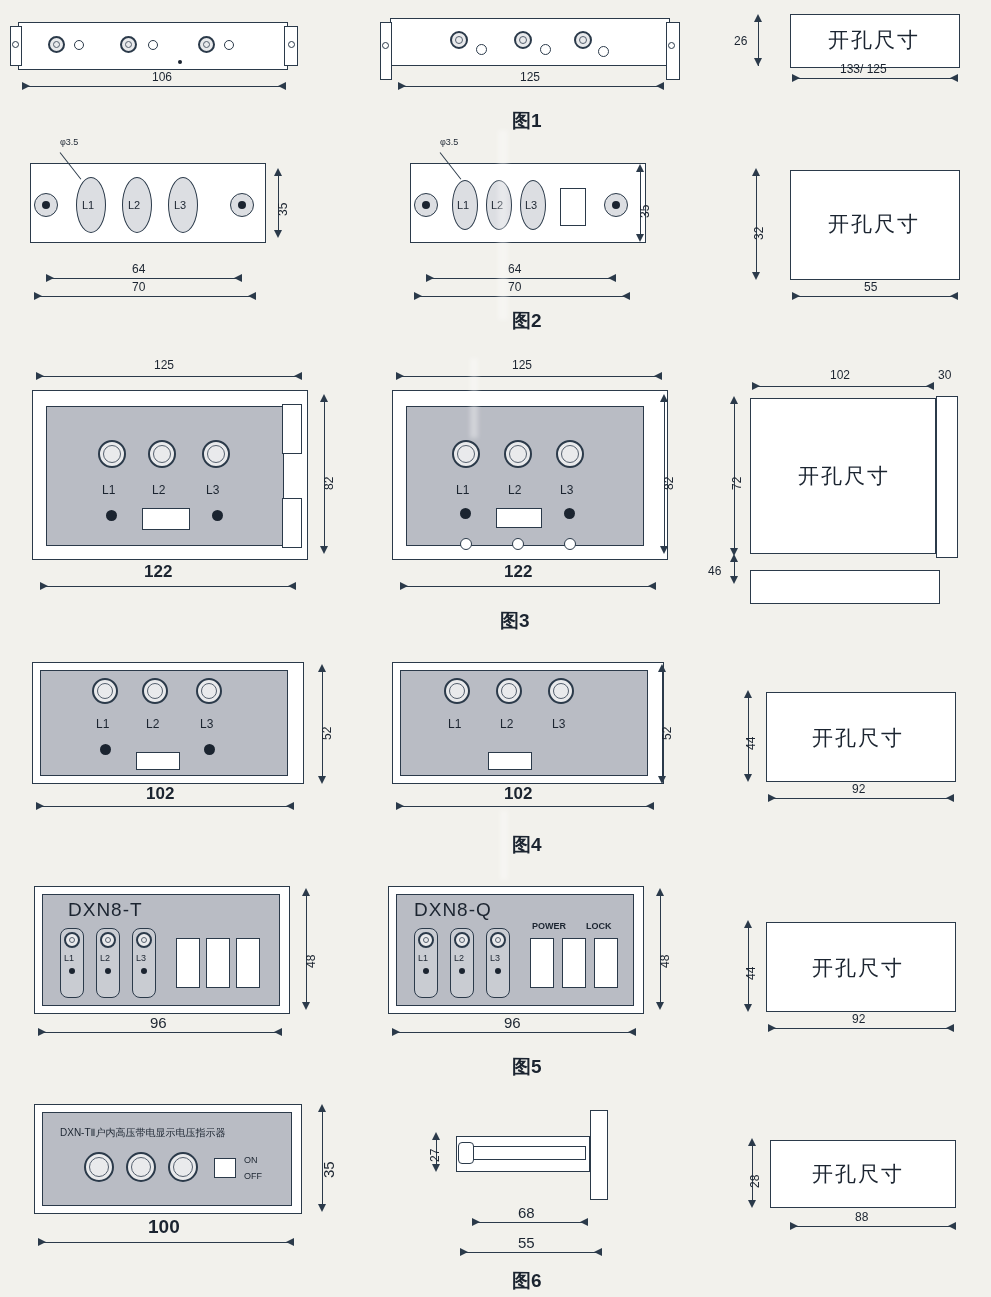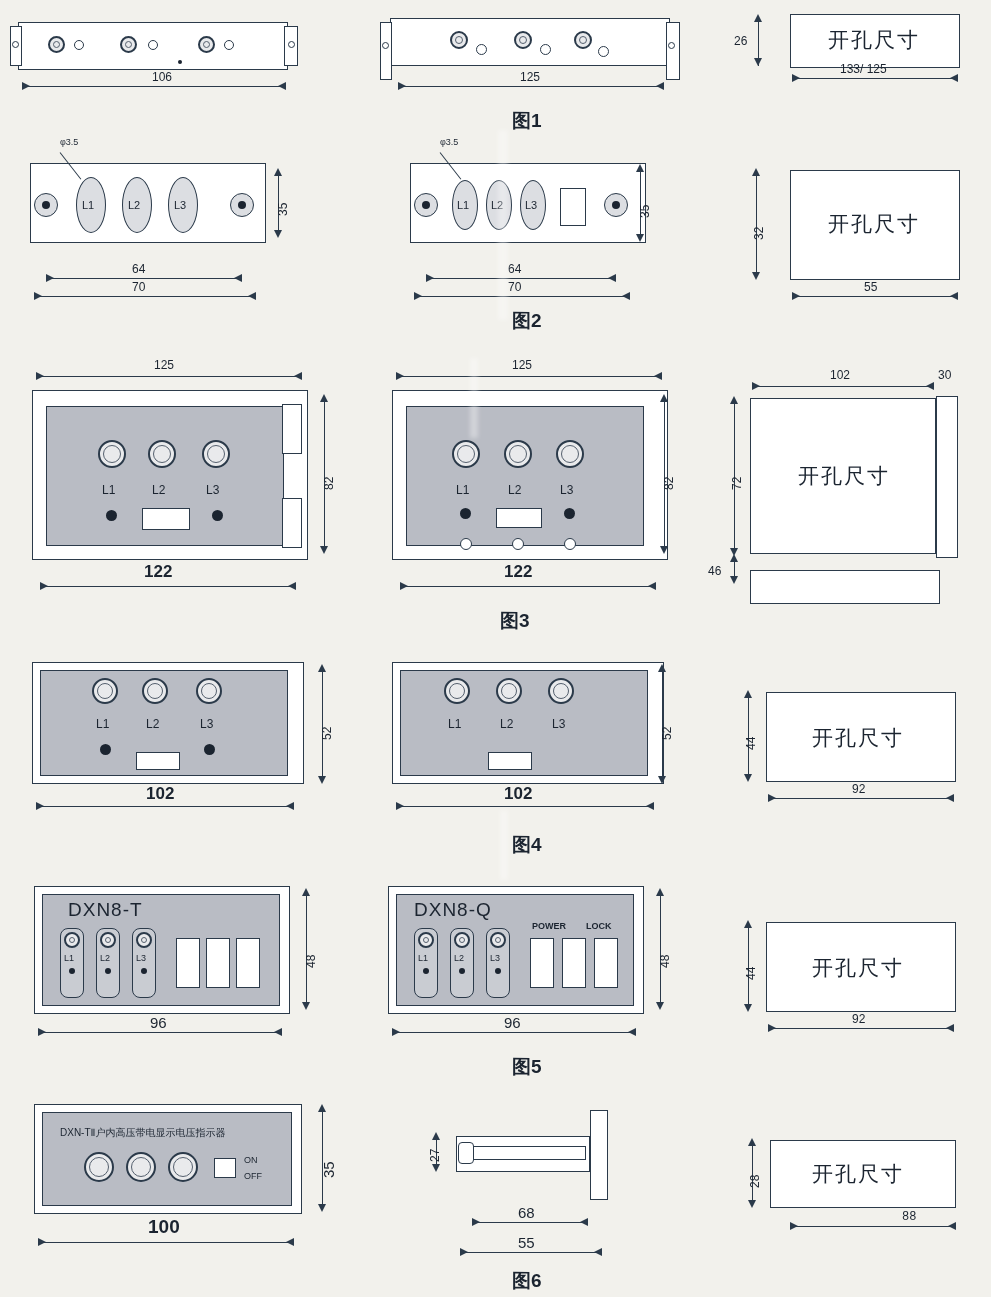--- a/index.html
+++ b/index.html
@@ -384,18 +384,18 @@
 
   <div class="box" style="left:770px;top:1140px;width:186px;height:68px;"></div>
   <div class="kong" style="left:812px;top:1160px;">开孔尺寸</div>
   <div class="dimv" style="left:752px;top:1142px;height:64px;"></div>
   <div class="arrU" style="left:748px;top:1138px;"></div>
   <div class="arrD" style="left:748px;top:1200px;"></div>
   <div class="vtext" style="left:748px;top:1188px;">28</div>
   <div class="dimh" style="left:790px;top:1226px;width:166px;"></div>
   <div class="arrR" style="left:790px;top:1222px;"></div>
   <div class="arrL" style="left:948px;top:1222px;"></div>
-  <div class="num" style="left:902px;top:1210px;font-family:Liberation Mono, monospace;">88</div>
+  <div class="num" style="left:855px;top:1210px;">88</div>
 
   <div class="smear" style="left:498px;top:130px;width:10px;height:190px;"></div>
   <div class="smear" style="left:470px;top:358px;width:8px;height:80px;"></div>
   <div class="smear" style="left:500px;top:810px;width:8px;height:70px;"></div>
 </div>
 
 </body></html>

